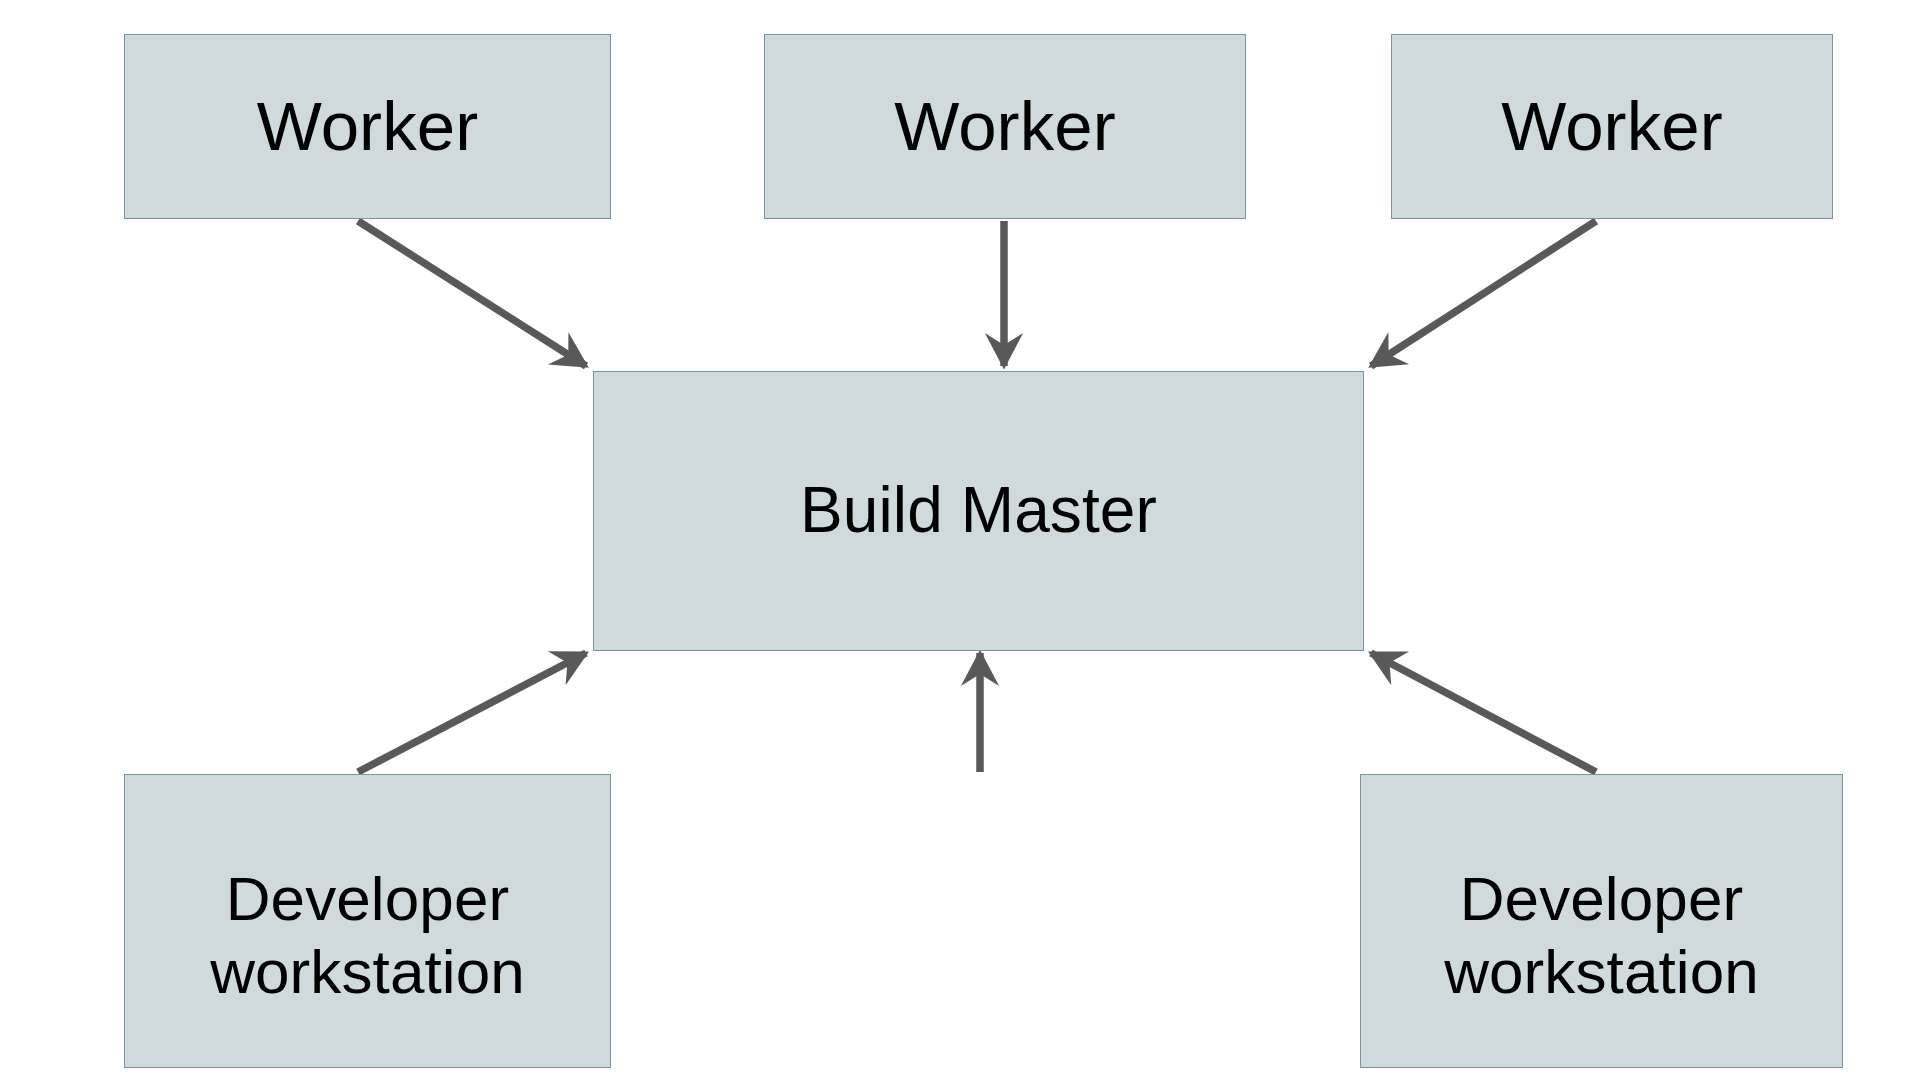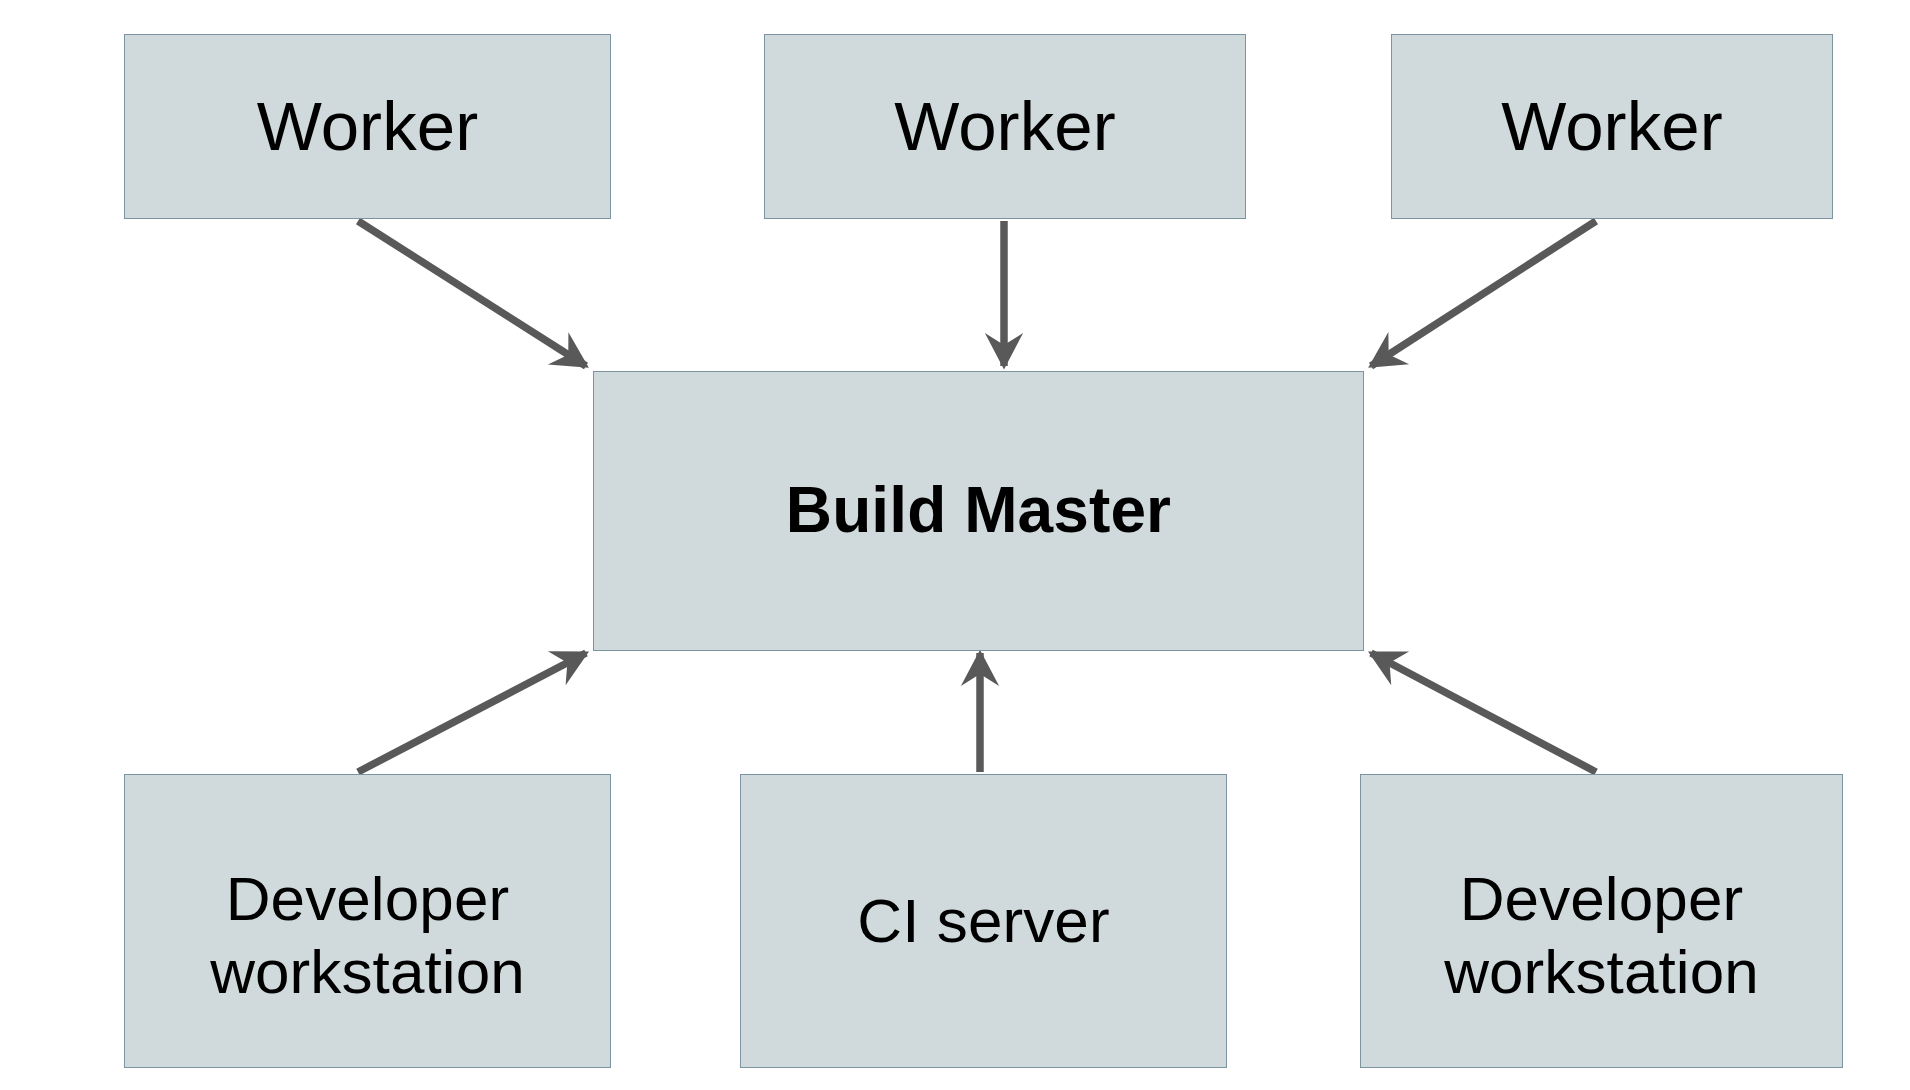--- a/index.html
+++ b/index.html
@@ -47,21 +47,21 @@
   
   #node-worker-1 { left: 124px;  top: 34px;  width: 487px; height: 185px; }
   #node-worker-2 { left: 764px;  top: 34px;  width: 482px; height: 185px; }
   #node-worker-3 { left: 1391px; top: 34px;  width: 442px; height: 185px; }
   #node-worker-1 .node-label,
   #node-worker-2 .node-label,
   #node-worker-3 .node-label { font-size: 69px; }
 
   
   #node-build-master { left: 593px; top: 371px; width: 771px; height: 280px; }
-  #node-build-master .node-label { font-size: 64px; font-weight: bold; }
+  #node-build-master .node-label { font-size: 64px; }
 
   
   #node-dev-ws-1 { left: 124px;  top: 774px; width: 487px; height: 294px; }
   #node-ci-server { left: 740px;  top: 774px; width: 487px; height: 294px; }
   #node-dev-ws-2 { left: 1360px; top: 774px; width: 483px; height: 294px; }
   #node-dev-ws-1 .node-label,
   #node-dev-ws-2 .node-label { font-size: 62px; margin-top: 28px; }
   #node-ci-server .node-label { font-size: 62px; }
 </style>
 </head>
@@ -103,22 +103,19 @@
 
   <div class="node-box" id="node-build-master">
     <span class="node-label">Build Master</span>
   </div>
 
   <div class="node-box" id="node-dev-ws-1">
     <span class="node-label">Developer
 workstation</span>
   </div>
 
-  <div class="node-box" id="node-ci-server">
-    <span class="node-label">CI server</span>
-  </div>
 
   <div class="node-box" id="node-dev-ws-2">
     <span class="node-label">Developer
 workstation</span>
   </div>
 
 </div>
 
 </body></html>

